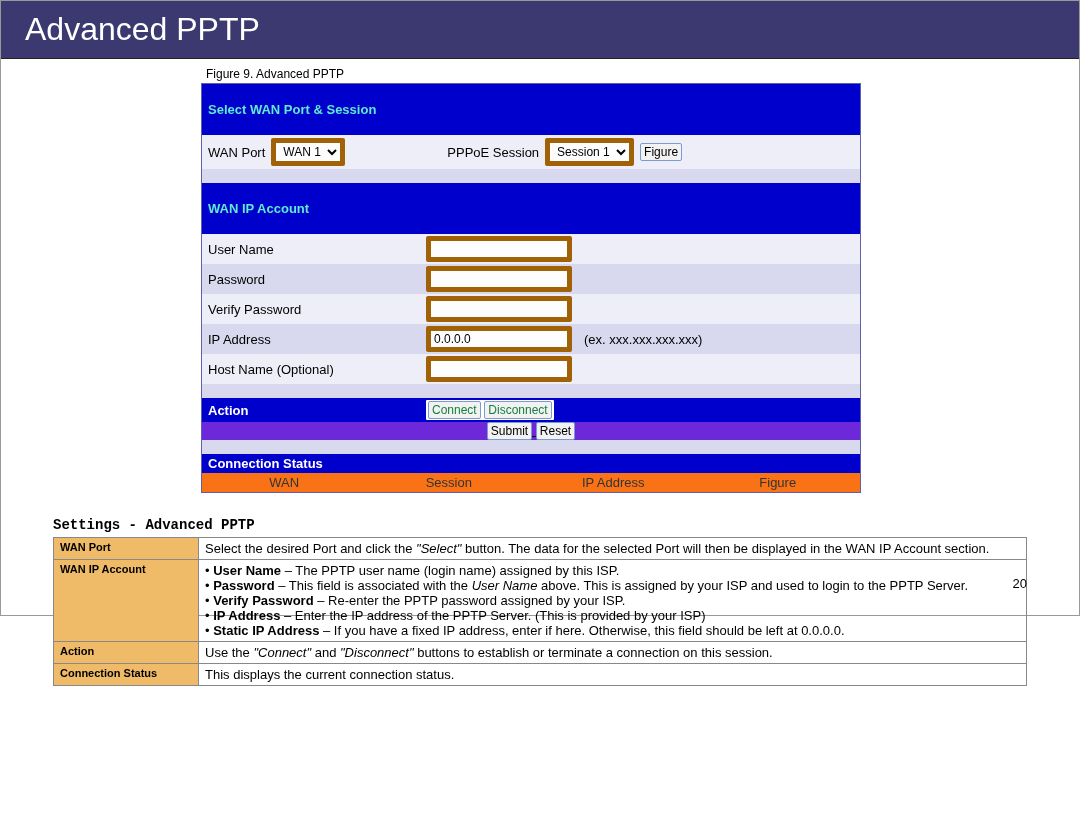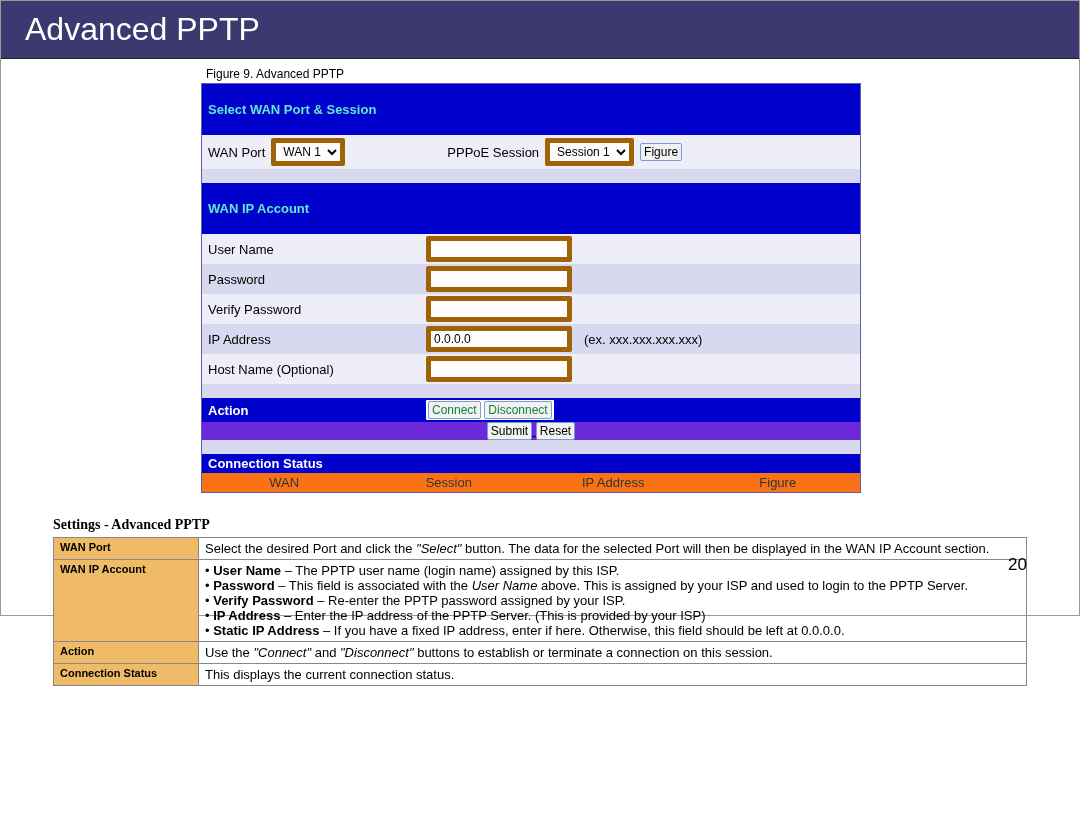--- a/index.html
+++ b/index.html
@@ -115,21 +115,21 @@
   .status-cols div {
     flex: 1;
     text-align: center;
     padding: 2px 0;
     color: #333;
   }
   .settings-heading {
     font-size: 14px;
     font-weight: bold;
     margin: 24px 0 4px 52px;
-    font-family: Liberation Serif, serif;
+    font-family: Liberation Mono, monospace;
   }
   .settings-table {
     border-collapse: collapse;
     width: 974px;
     margin-left: 52px;
     font-size: 13px;
   }
   .settings-table td, .settings-table th {
     border: 1px solid #888;
     padding: 3px 6px;
@@ -140,22 +140,22 @@
     background: #f0bb69;
     font-weight: bold;
     width: 132px;
     font-size: 11px;
   }
   .italic { font-style: italic; }
   .bold { font-weight: bold; }
   .page-num {
     position: absolute;
     right: 52px;
-    bottom: 40px;
-    font-size: 17px;
+    bottom: 24px;
+    font-size: 13px;
     margin-top: 44px;
   }
 </style>
 </head>
 <body>
 
 <div class="page">
   <div class="title-bar">Advanced PPTP</div>
 
   <div class="figure-area">

